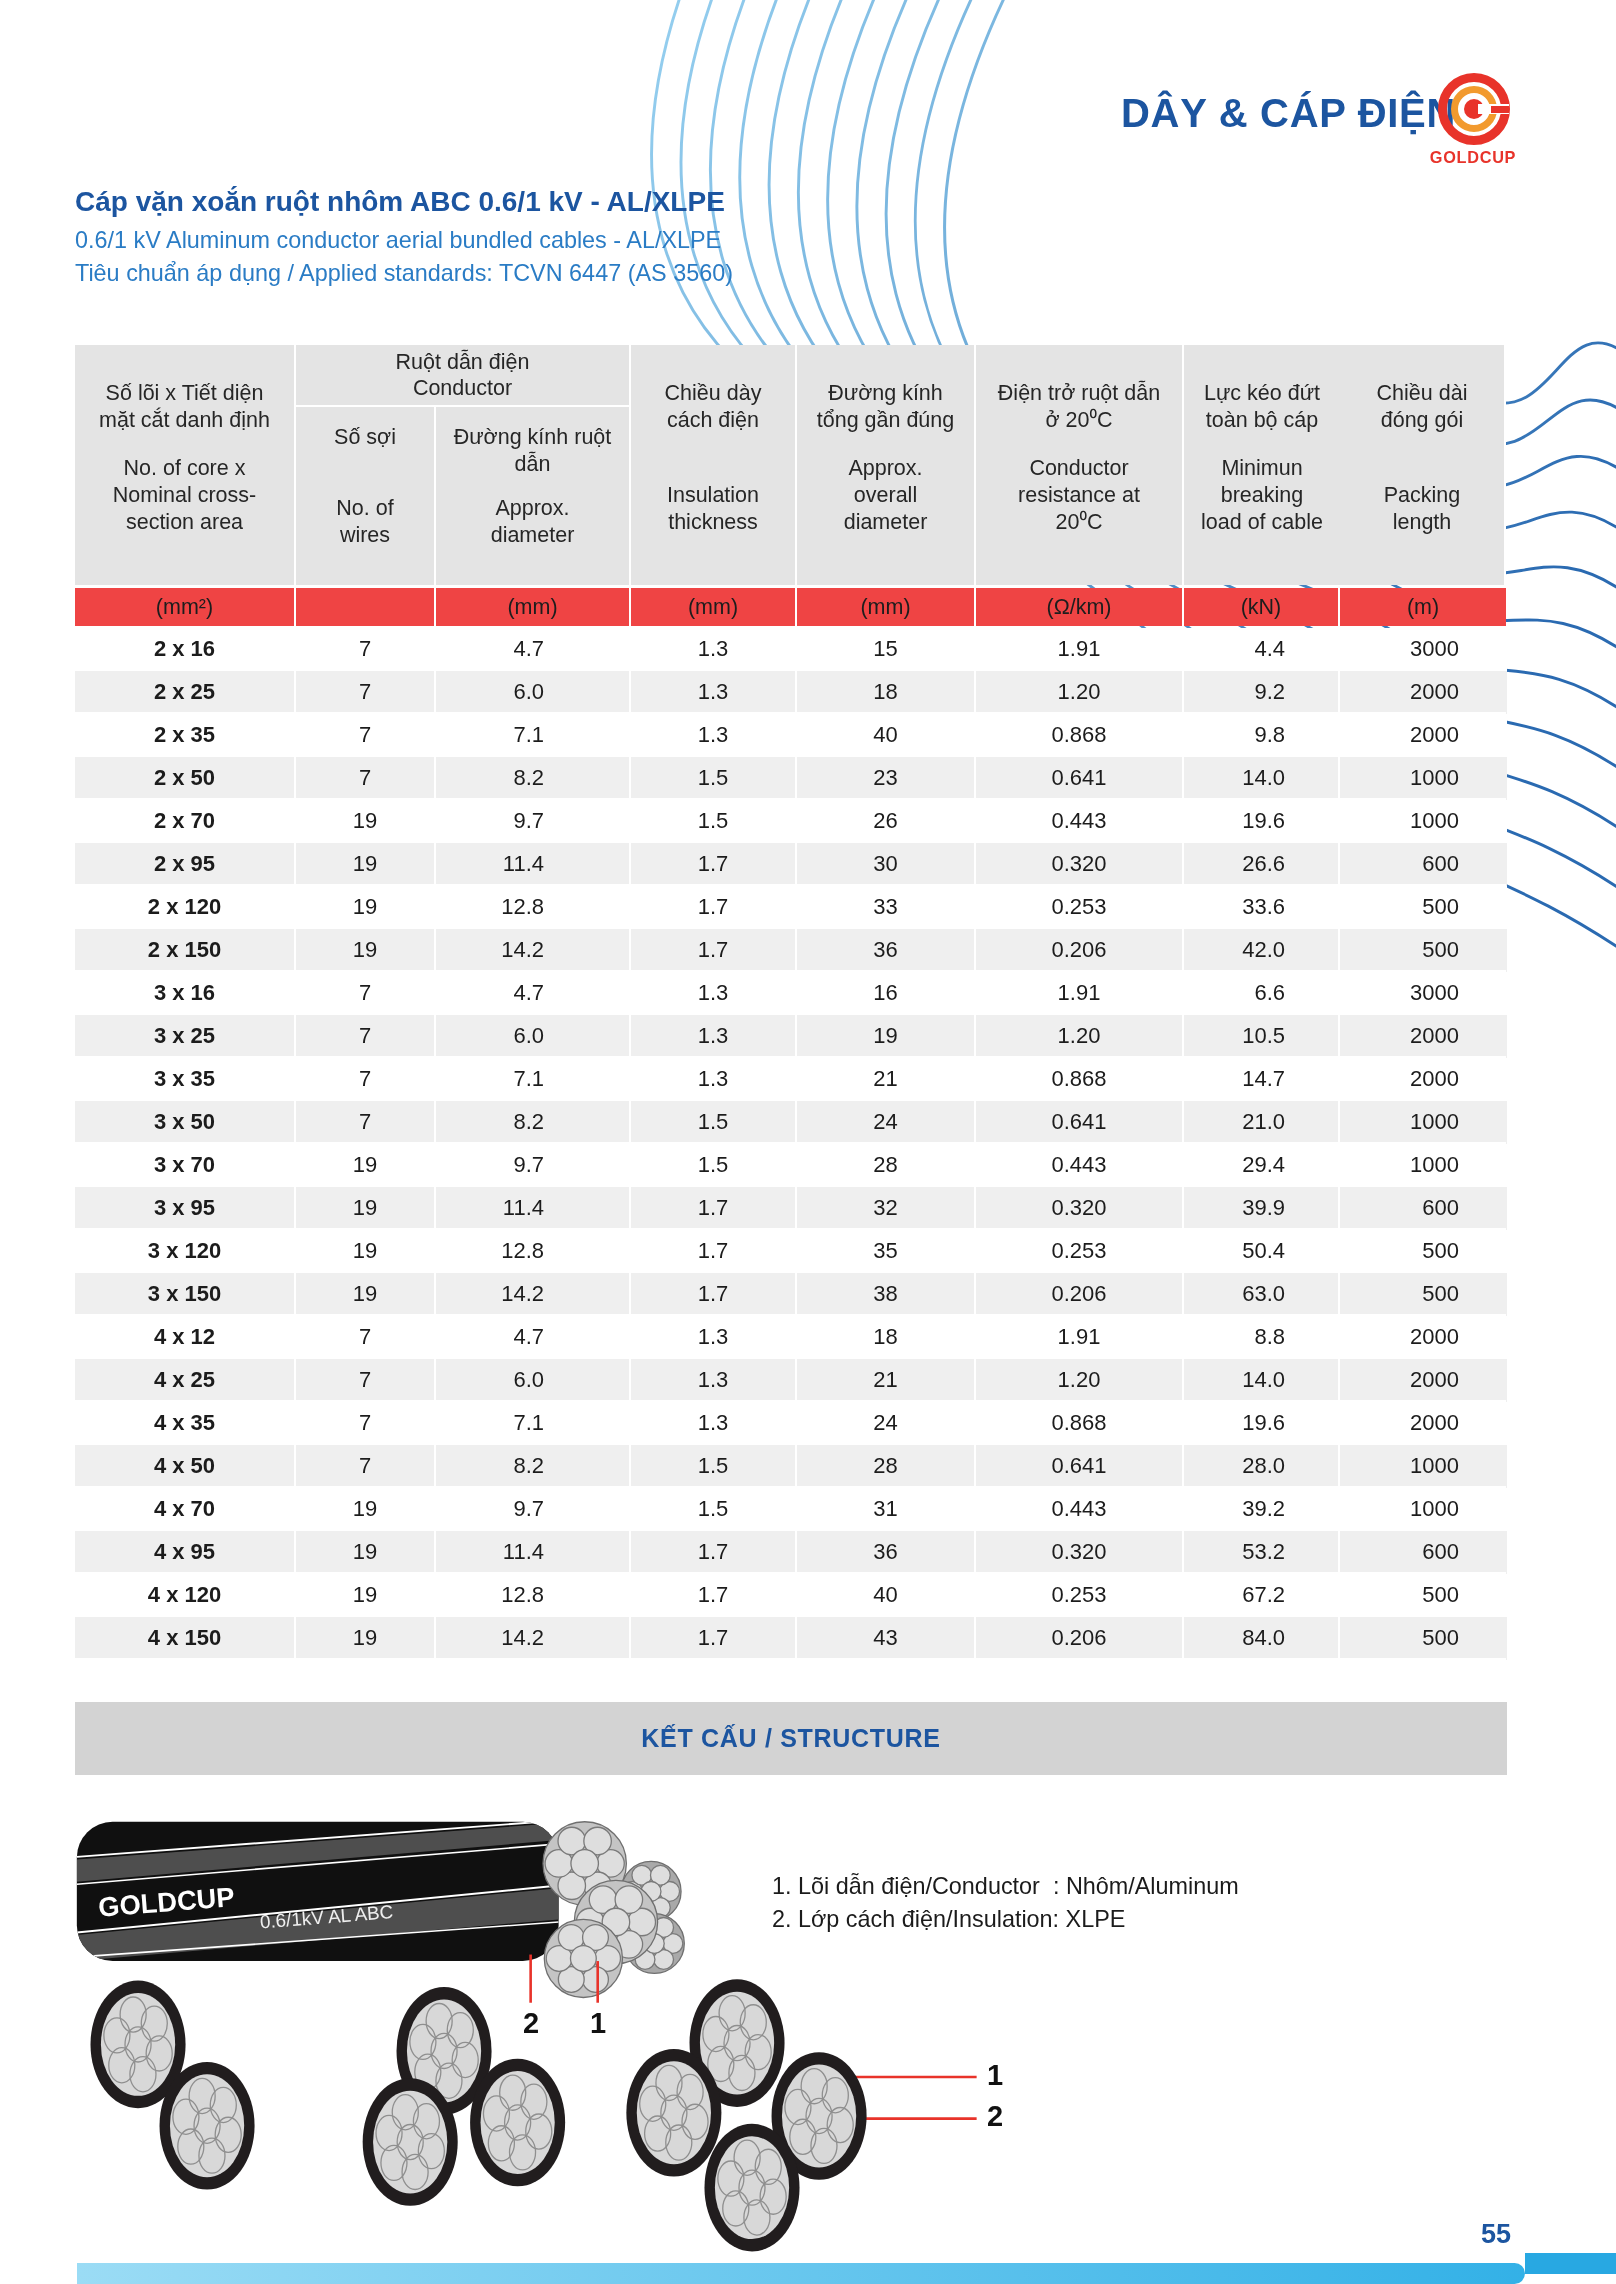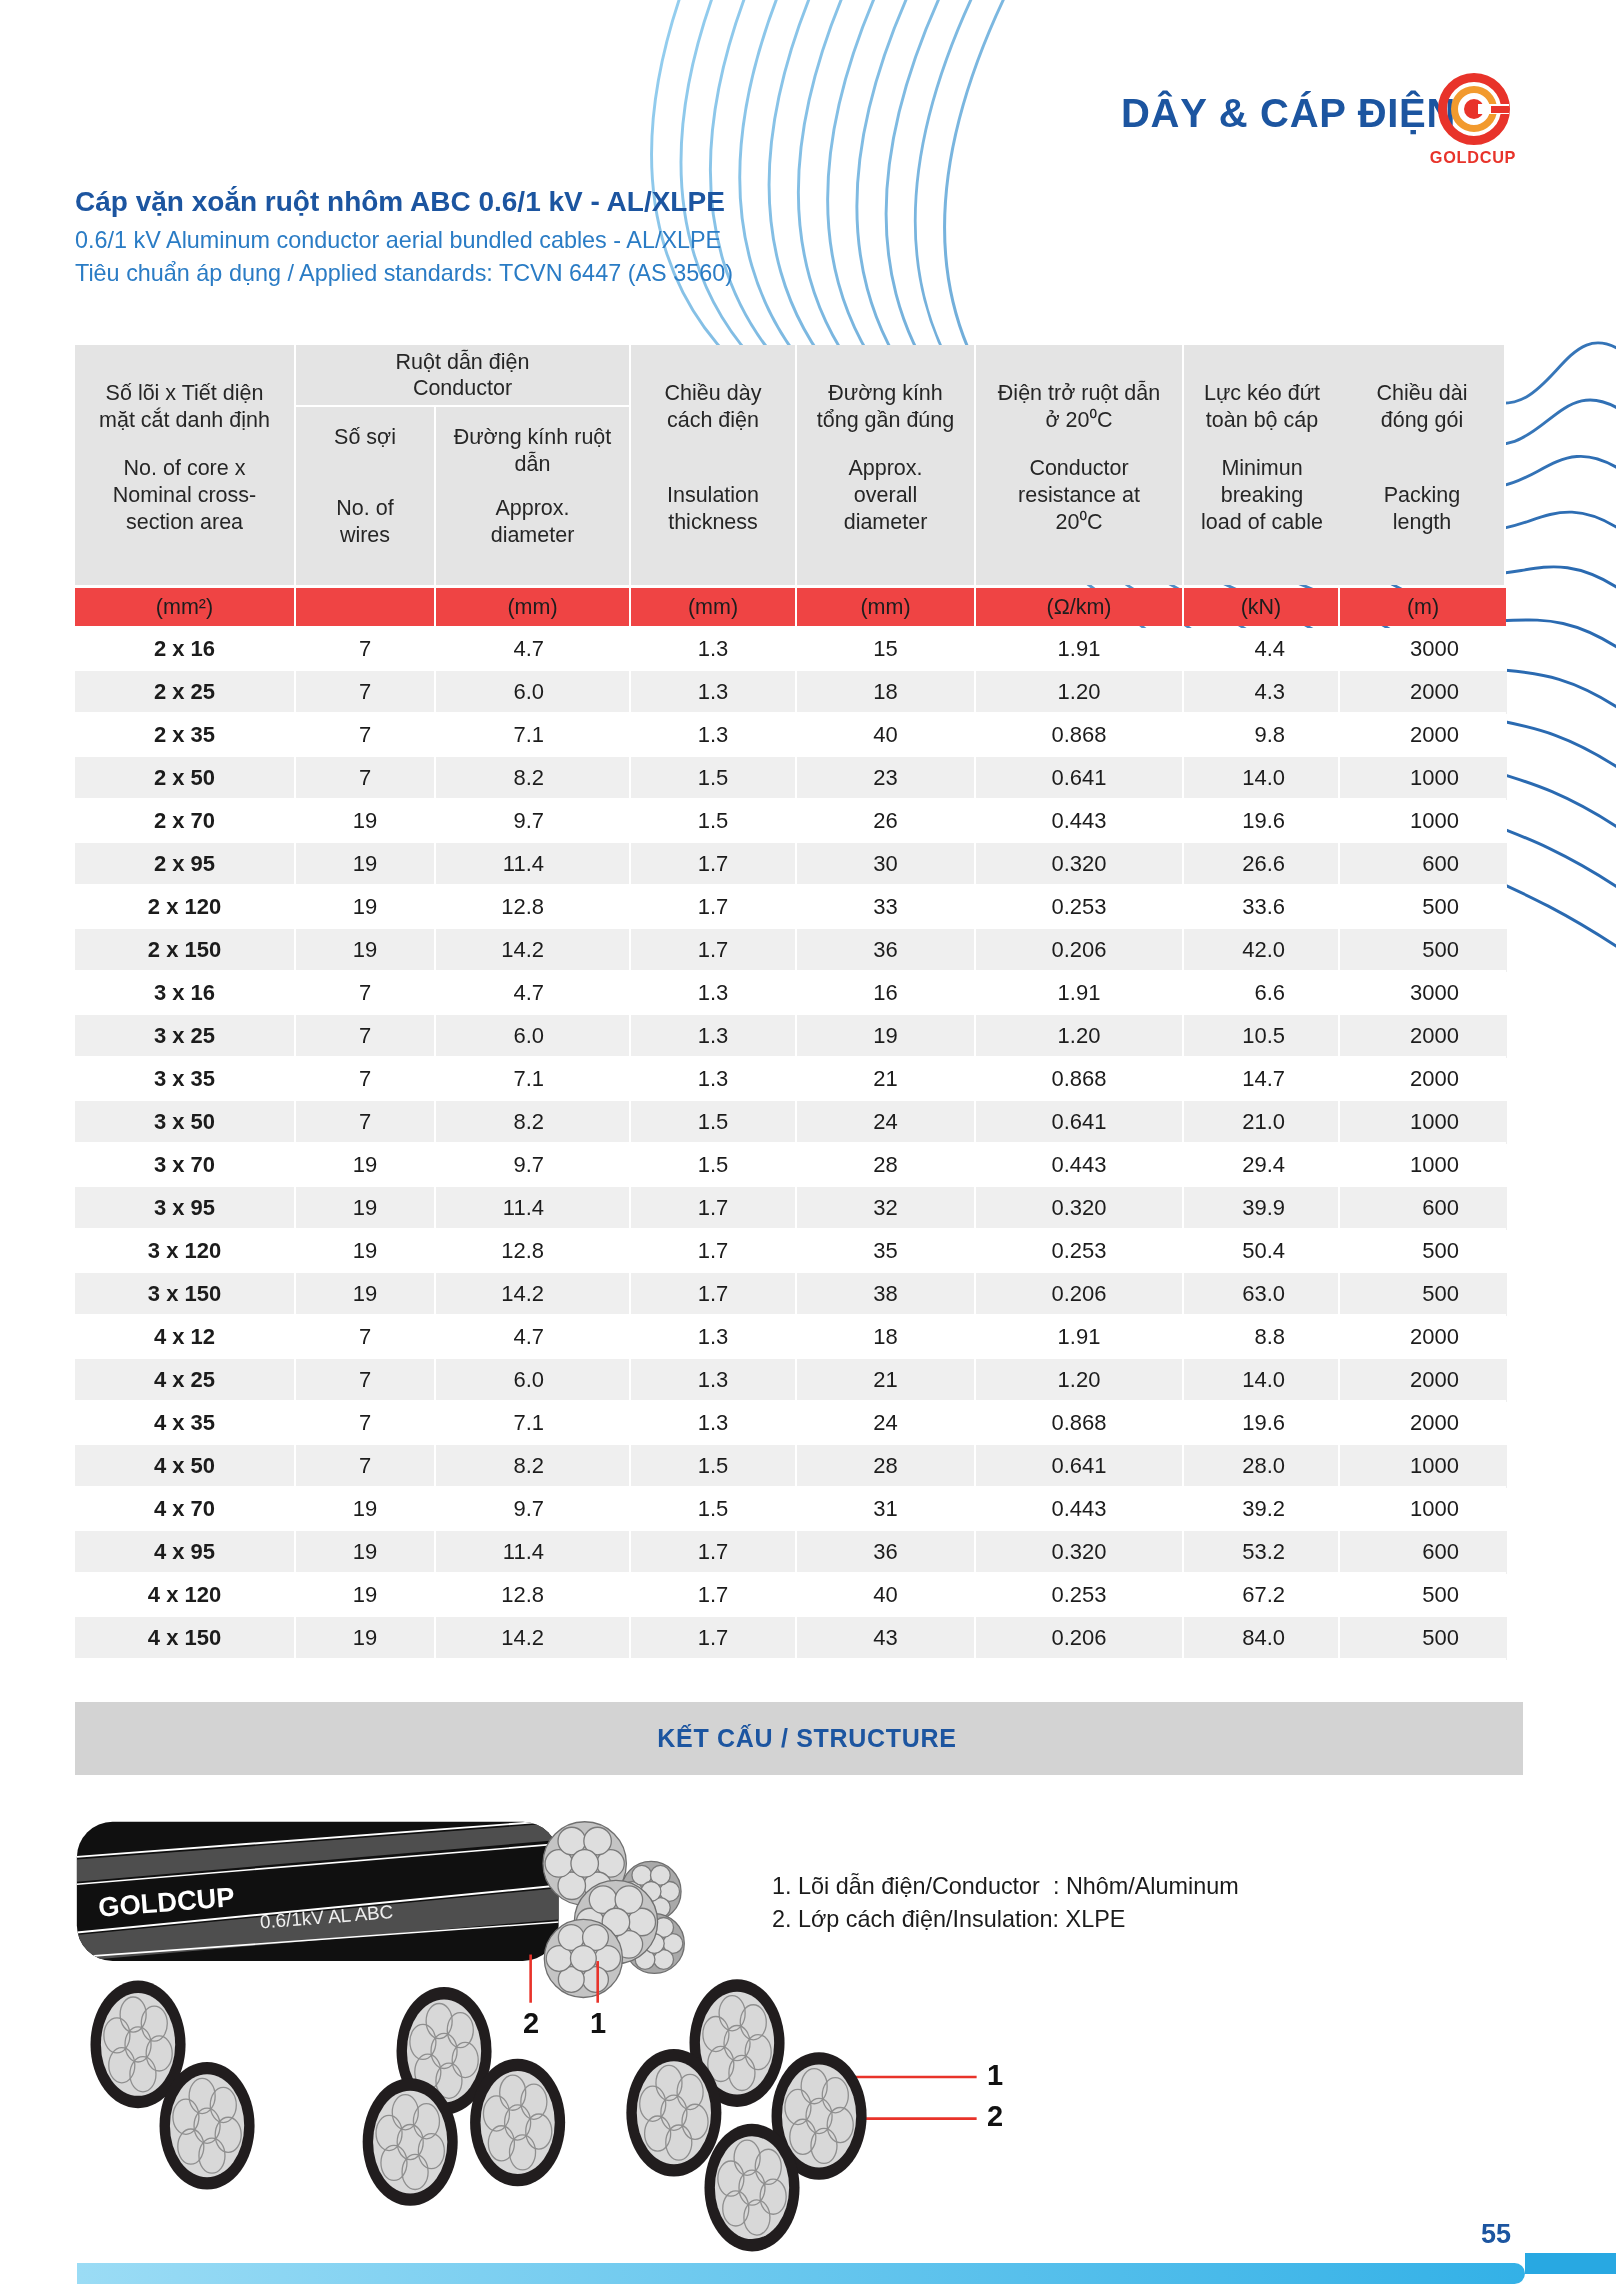--- a/index.html
+++ b/index.html
@@ -58,21 +58,21 @@
   .trow.odd{background:#ffffff;}
   .trow>div{box-sizing:border-box;border-right:2.6px solid #fff;border-bottom:2px solid #fff;
     display:flex;align-items:center;justify-content:center;font-size:22px;color:#1c1c1c;}
   .trow>div:last-child{border-right:none;}
   .trow .cname{font-weight:700;}
   .trow .r130{justify-content:flex-end;padding-right:85px;}
   .trow .r80{justify-content:flex-end;padding-right:53px;}
   .trow .r70{justify-content:flex-end;padding-right:47px;}
   
   .struct-band{position:absolute;left:75px;top:1702px;width:1432px;height:73px;background:#d3d3d3;
-    display:flex;align-items:center;justify-content:center;z-index:2;padding-left:16px;}
+    display:flex;align-items:center;justify-content:center;z-index:2;}
   .struct-band span{font-size:25px;font-weight:700;color:var(--accent,#1566ad);letter-spacing:0.7px;}
   #illus{position:absolute;left:0;top:0;width:1616px;height:2284px;z-index:2;}
   .note-line{position:absolute;left:772px;font-size:23.4px;color:#1b1b1b;z-index:3;white-space:pre;}
   .n1{top:1873px;} .n2{top:1906px;}
   .callout{position:absolute;width:26px;text-align:center;font-size:29px;font-weight:700;color:#111;z-index:3;}
   .co2a{left:518px;top:2007px;} .co1a{left:585px;top:2007px;}
   .co1b{left:982px;top:2059px;} .co2b{left:982px;top:2100px;}
   
   .page-num{position:absolute;left:1470px;top:2219px;width:52px;text-align:center;
     font-size:27px;font-weight:700;color:var(--accent,#1c5da8);z-index:3;}
@@ -216,21 +216,21 @@
         <div class="r80">4.4</div>
         <div class="r70">3000</div>
       </div>
       <div class="trow even">
         <div class="cname">2 x 25</div>
         <div>7</div>
         <div class="r130">6.0</div>
         <div>1.3</div>
         <div>18</div>
         <div>1.20</div>
-        <div class="r80">4.3</div>
+        <div class="r80">9.2</div>
         <div class="r70">2000</div>
       </div>
       <div class="trow odd">
         <div class="cname">2 x 35</div>
         <div>7</div>
         <div class="r130">7.1</div>
         <div>1.3</div>
         <div>40</div>
         <div>0.868</div>
         <div class="r80">9.8</div>

